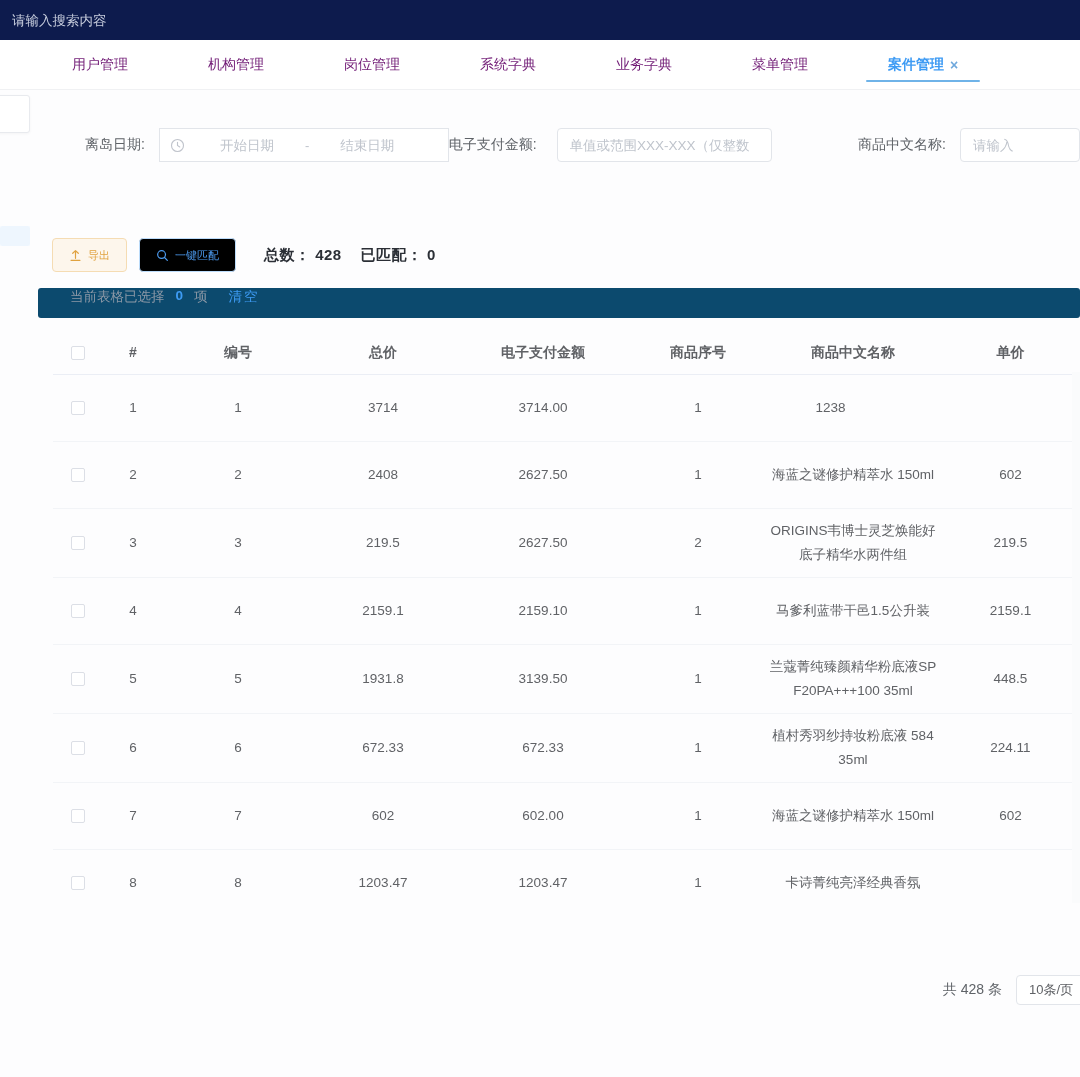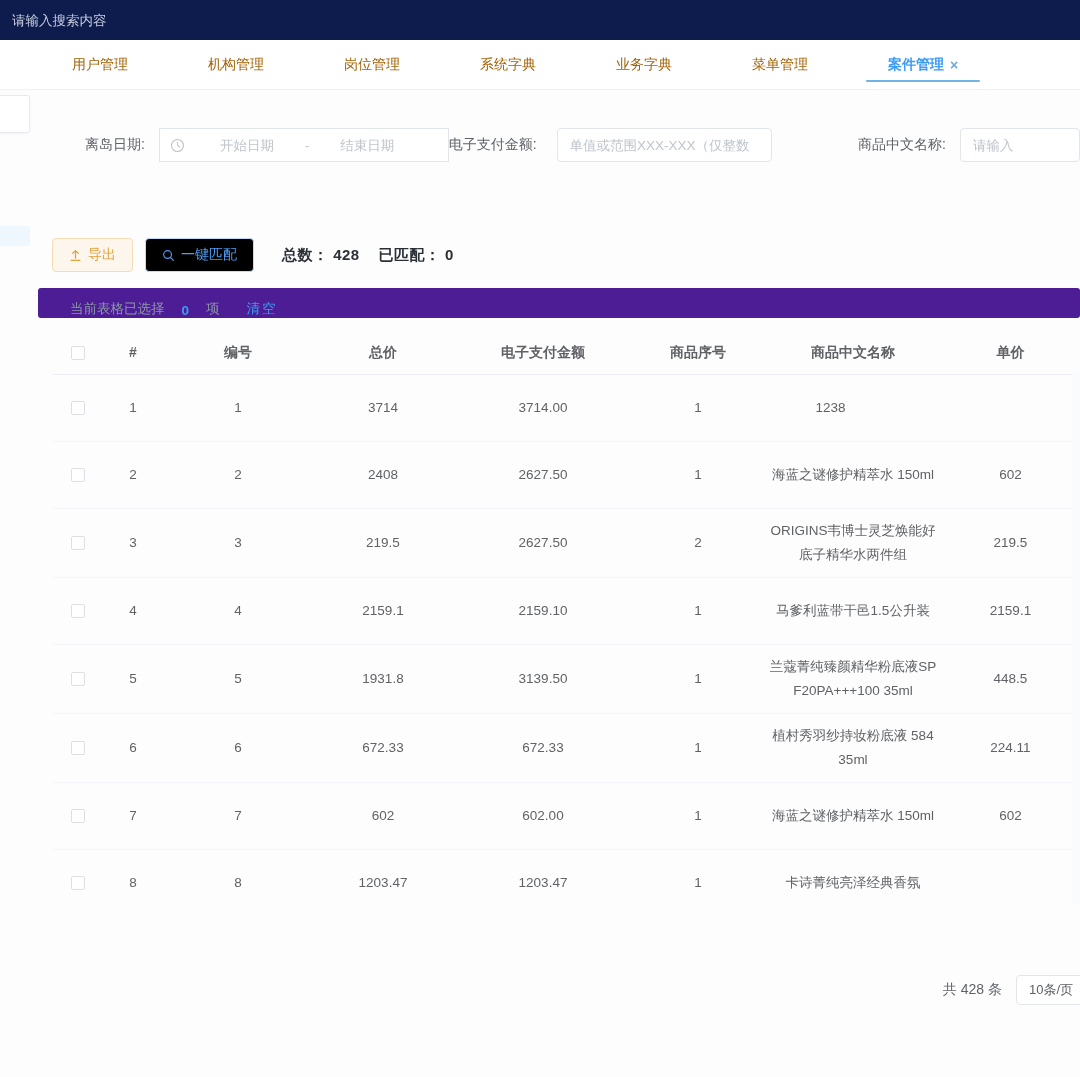--- a/index.html
+++ b/index.html
@@ -10,21 +10,21 @@
   
   .topbar { height:40px; background:#0d1b4d; display:flex; align-items:center; padding:0 12px; }
   .topbar input { background:transparent; border:none; outline:none; color:#e6e9f2;
     font-size:13.5px; width:320px; font-family:inherit; }
   .topbar input::placeholder { color:#c8cede; opacity:1; }
 
   
   .tabbar { height:50px; background:#fff; border-bottom:1px solid #f0f1f3;
     display:flex; align-items:stretch; padding-left:58px; }
   .tab { position:relative; display:flex; align-items:center; gap:6px; padding:0 14px;
-    margin-right:52px; font-size:14px; color:#a16207; cursor:pointer; white-space:nowrap; }
+    margin-right:52px; font-size:14px; color:#701a75; cursor:pointer; white-space:nowrap; }
   .tab.active { color:#3e9bf4;font-weight:bold; }
   .tab.active::after { content:""; position:absolute; left:-8px; right:-8px; bottom:7px;
     height:2px; background:#6fb3e8; border-radius:1px; }
   .tab .close { font-size:14px; color:#6fa8dc; line-height:1; }
 
   
   .frag-white { position:absolute; left:-4px; top:95px; width:34px; height:38px;
     background:#fff; border:1px solid #e8eaee; border-radius:3px; box-shadow:0 1px 3px rgba(0,0,0,.04); }
   .frag-blue { position:absolute; left:0; top:226px; width:30px; height:20px;
     background:#eaf4fe; border-radius:2px; opacity:.8; }
@@ -42,30 +42,30 @@
   .range-sep { color:#bfc4cc; font-size:13px; padding:0 4px; }
   .clock { width:15px; height:15px; color:#c0c4cc; flex:0 0 auto; margin-right:8px; }
   .txt-input { height:34px; border:1px solid #e2e5ea; border-radius:4px; background:#fff;
     font-size:13.5px; color:#606266; padding:0 12px; outline:none; font-family:inherit; }
   .txt-input::placeholder { color:#bfc4cc; opacity:1; }
   .gap1 { } .gap2 { margin-left:86px; }
 
   
   .toolbar { display:flex; align-items:center; margin-top:76px; }
   .btn { display:inline-flex; align-items:center; gap:6px; height:34px; padding:0 16px;
-    border-radius:4px; font-size:14px; cursor:pointer; border:1px solid transparent; }
+    border-radius:4px; font-size:11px; cursor:pointer; border:1px solid transparent; }
   .btn-export { margin-left:14px; background:#fdf6ec; border-color:#f5dcb3; color:#e0a23f; }
   .btn-match  { margin-left:12px; background:#000000; border-color:#bcdcfb; color:#4d9cf1; }
   .btn svg { width:13px; height:13px; }
   .stats { margin-left:28px; font-size:15px; color:#2b2f36; font-weight:bold; letter-spacing:.5px; }
   .stats span { margin-right:14px; }
 
   
-  .sel-bar { margin-top:16px; margin-right:0; height:30px; background:#4c1d95; border-radius:3px;
-    display:flex; align-items:flex-end; padding-left:32px; font-size:13.5px; color:#8c98a6; gap:17px; }
+  .sel-bar { margin-top:16px; margin-right:0; height:30px; background:#0c4a6e; border-radius:3px;
+    display:flex; align-items:flex-start; padding-left:32px; font-size:13.5px; color:#8c98a6; gap:11px; }
   .sel-count { color:#3e9bf4; font-weight:bold; }
   .sel-clear { color:#3e9bf4; margin-left:10px; cursor:pointer; letter-spacing:2px; }
 
   
   .table { margin-left:15px; margin-top:12px; width:1025px; font-size:13.5px; }
   .tr { display:flex; align-items:center; border-bottom:1px solid #f2f4f7; }
   .thead .tr { border-bottom:1px solid #ebeef5; }
   .th { font-weight:bold; color:#2f3237; font-size:14px; }
   .td, .th { text-align:center; padding:10px 6px; color:#606266; line-height:24px; }
   .col-check { width:50px; flex:0 0 auto; }

